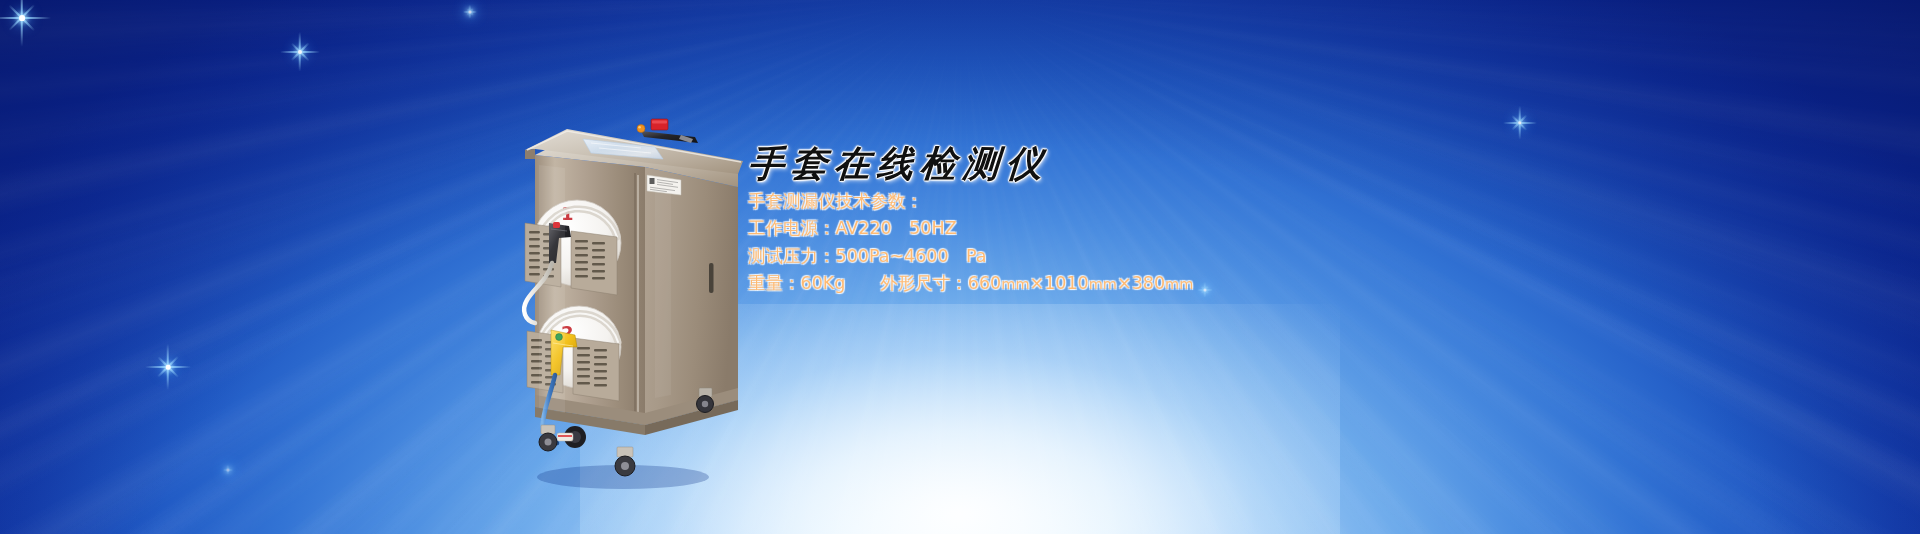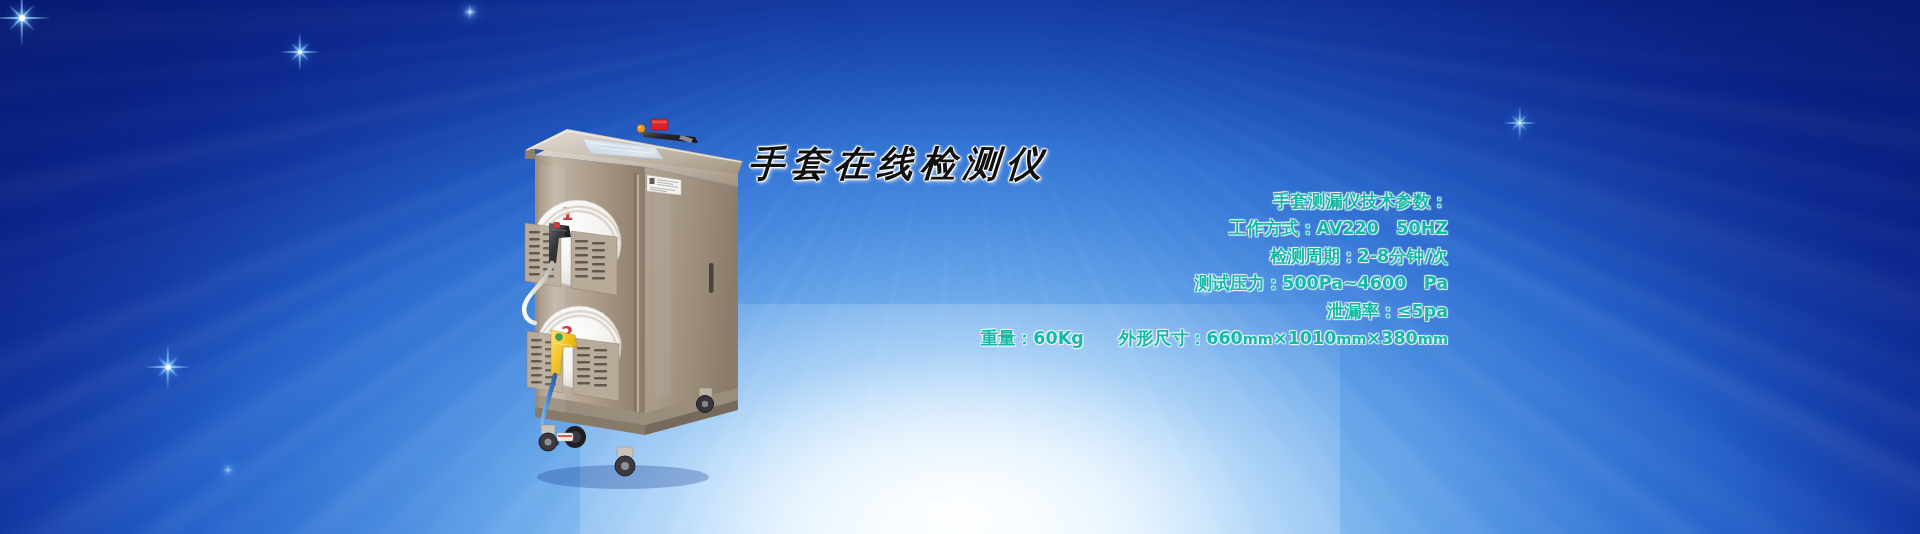--- a/index.html
+++ b/index.html
@@ -141,31 +141,30 @@
       1px 1px 2px rgba(255,255,255,.95),
       -1px -1px 2px rgba(255,255,255,.95),
       2px 2px 4px rgba(255,255,255,.7);
     margin-bottom:5px;
     transform:skewX(-4deg);
     transform-origin:left center;
   }
   .spec-line {
     font-family:"DejaVu Sans","Liberation Sans",sans-serif;
     font-size:17.5px;
-    font-weight:700;
-    color:#14b8a6;
+    font-weight:400;
+    color:#fdba74;
     line-height:27.5px;
     white-space:nowrap;
     text-shadow:
       0 0 1px rgba(255,255,255,.9),
       1px 1px 1px rgba(255,255,255,.85),
       -1px -1px 1px rgba(255,255,255,.85),
       1px -1px 1px rgba(255,255,255,.6),
       -1px 1px 1px rgba(255,255,255,.6);
-    text-align: right;
   }
   .spec-line .sm { font-size:14.5px;margin-top:32px; }
 </style>
 </head>
 <body>
 
 <div id="banner">
 
   <div class="bg-base"></div>
   <div class="rays"></div>
@@ -471,21 +470,19 @@
 
       <path d="M44,70 L70,73 L70,318 L44,313 Z" fill="#ffffff" opacity=".08"></path>
       <path d="M160,95 L176,98 L176,300 L160,303 Z" fill="#ffffff" opacity=".06"></path>
     </svg>
   </div>
 
   <div id="textblock">
     <div id="title">手套在线检测仪</div>
     <div class="spec-line">手套测漏仪技术参数：</div>
     <div id="spec-list">
-        <div class="spec-line">工作方式：AV220　50HZ</div>
-        <div class="spec-line">检测周期：2-8分钟/次</div>
+        <div class="spec-line">工作电源：AV220　50HZ</div>
         <div class="spec-line">测试压力：500Pa~4600　Pa</div>
-        <div class="spec-line">泄漏率：≤5pa</div>
         <div class="spec-line">重量：60Kg　　外形尺寸：660<span class="sm">mm</span>×1010<span class="sm">mm</span>×380<span class="sm">mm</span></div>
       </div>
   </div>
 
 </div>
 
 </body></html>

